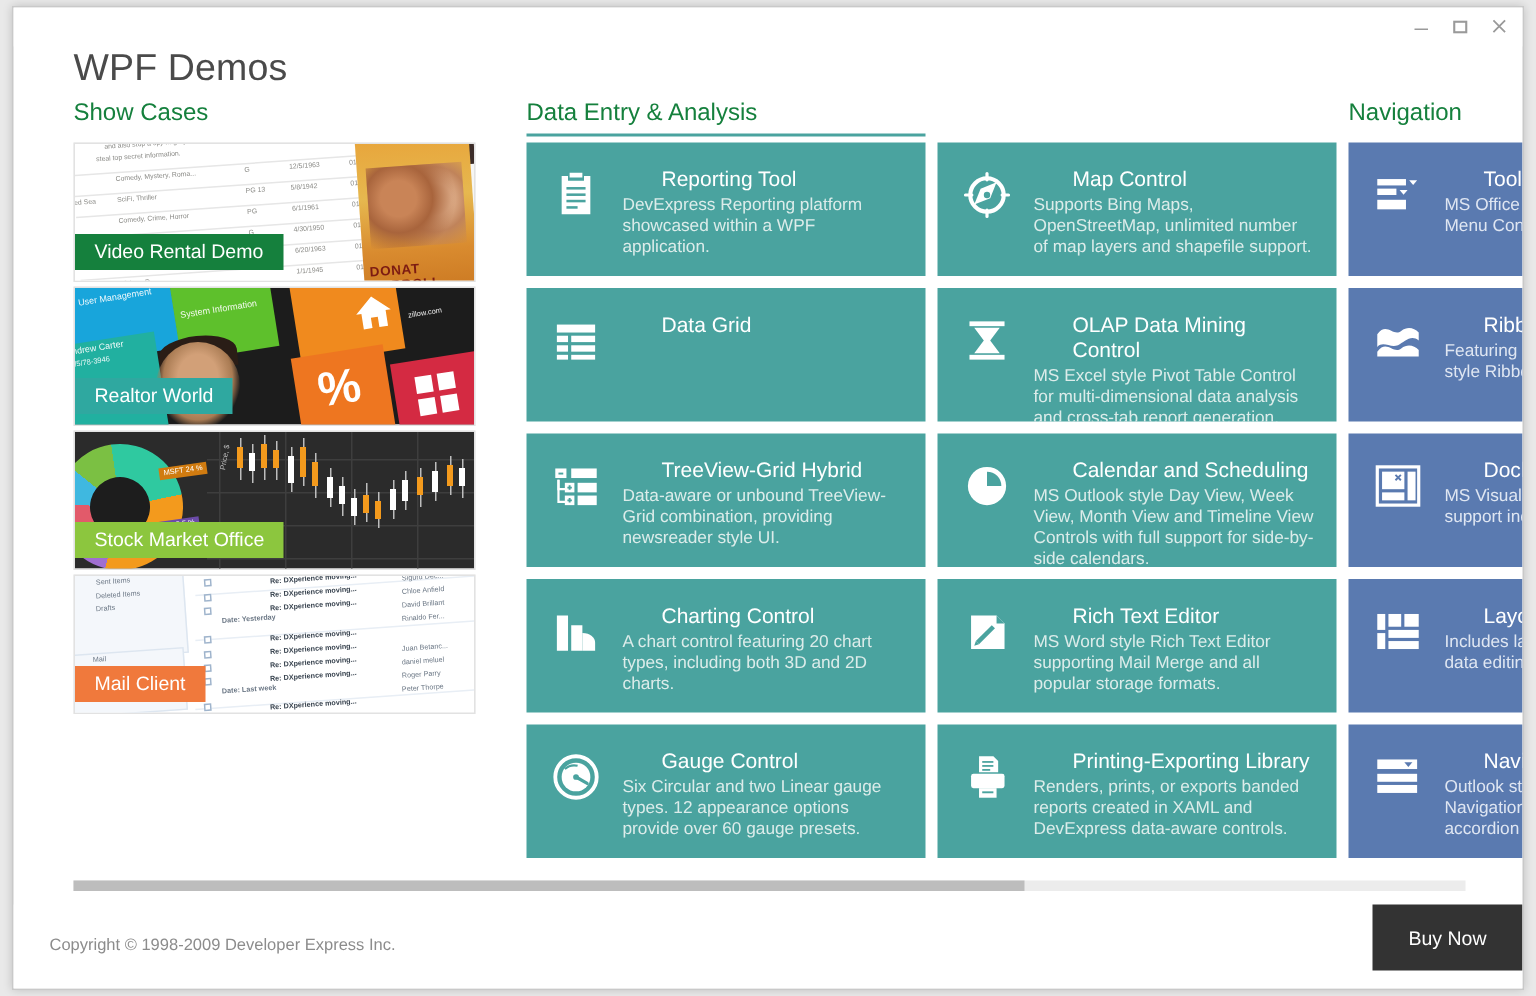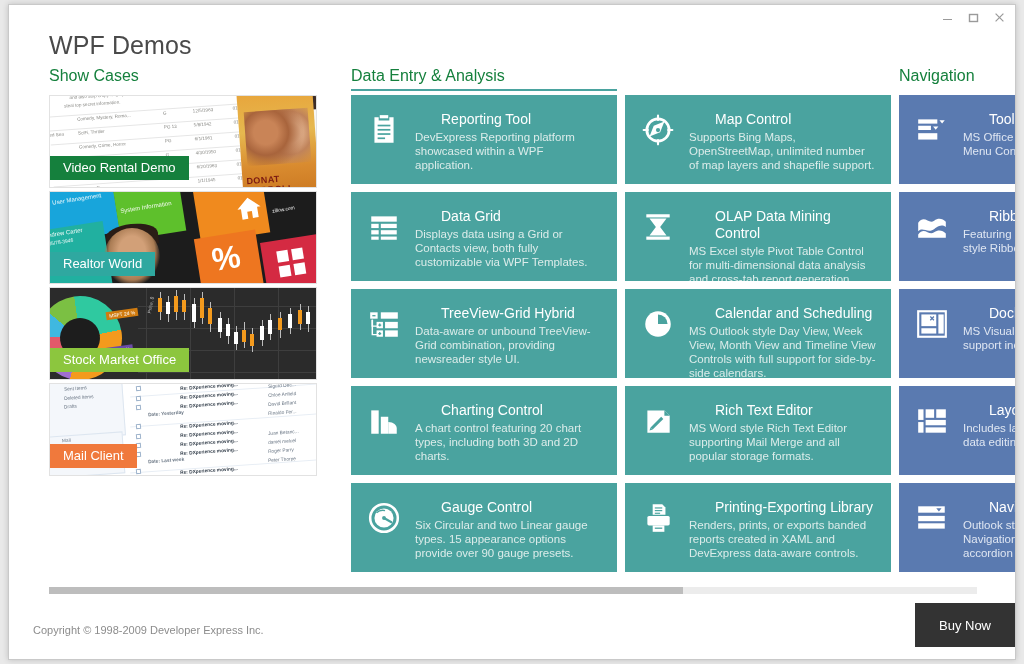--- a/index.html
+++ b/index.html
@@ -615,21 +615,20 @@
                   <rect x="4" y="13" width="7" height="4" fill="currentColor"></rect>
                   <rect x="13" y="13" width="15" height="4" fill="currentColor"></rect>
                   <rect x="4" y="19" width="7" height="4" fill="currentColor"></rect>
                   <rect x="13" y="19" width="15" height="4" fill="currentColor"></rect>
                   <rect x="4" y="25" width="7" height="3" fill="currentColor"></rect>
                   <rect x="13" y="25" width="15" height="3" fill="currentColor"></rect>
                 </svg>
               </span>
               <div class="tile-text">
                 <div class="tile-title">Data Grid</div>
-                <div class="tile-desc">Displays data using a Grid or Contacts view, both fully customizable via WPF Templates.</div>
               </div>
             </div>
 
             <div class="tile teal">
               <span class="tile-icon">
                 <svg viewBox="0 0 32 32" aria-hidden="true">
                   <rect x="3" y="5" width="7" height="6" fill="currentColor"></rect>
                   <rect x="5" y="7.6" width="3" height="1.2" fill="#4aa39f"></rect>
                   <rect x="13" y="5" width="16" height="6" fill="currentColor"></rect>
                   <path d="M5 12 v6 h5" stroke="currentColor" stroke-width="1.4" fill="none"></path>
@@ -667,21 +666,21 @@
                 <svg viewBox="0 0 32 32" aria-hidden="true">
                   <circle cx="16" cy="16" r="13" fill="none" stroke="currentColor" stroke-width="2.4"></circle>
                   <circle cx="16" cy="16" r="9" fill="currentColor"></circle>
                   <path d="M16 16 L23 20" stroke="#4aa39f" stroke-width="2" stroke-linecap="round"></path>
                   <circle cx="16" cy="16" r="1.8" fill="#4aa39f"></circle>
                   <path d="M9 11 a9 9 0 0 1 8 -2" stroke="#4aa39f" stroke-width="1.3" fill="none"></path>
                 </svg>
               </span>
               <div class="tile-text">
                 <div class="tile-title">Gauge Control</div>
-                <div class="tile-desc">Six Circular and two Linear gauge types. 15 appearance options provide over 90 gauge presets.</div>
+                <div class="tile-desc">Six Circular and two Linear gauge types. 12 appearance options provide over 60 gauge presets.</div>
               </div>
             </div>
 
           </div>
 
           <div class="tile-stack">
 
             <div class="tile teal">
               <span class="tile-icon">
                 <svg viewBox="0 0 32 32" aria-hidden="true">

